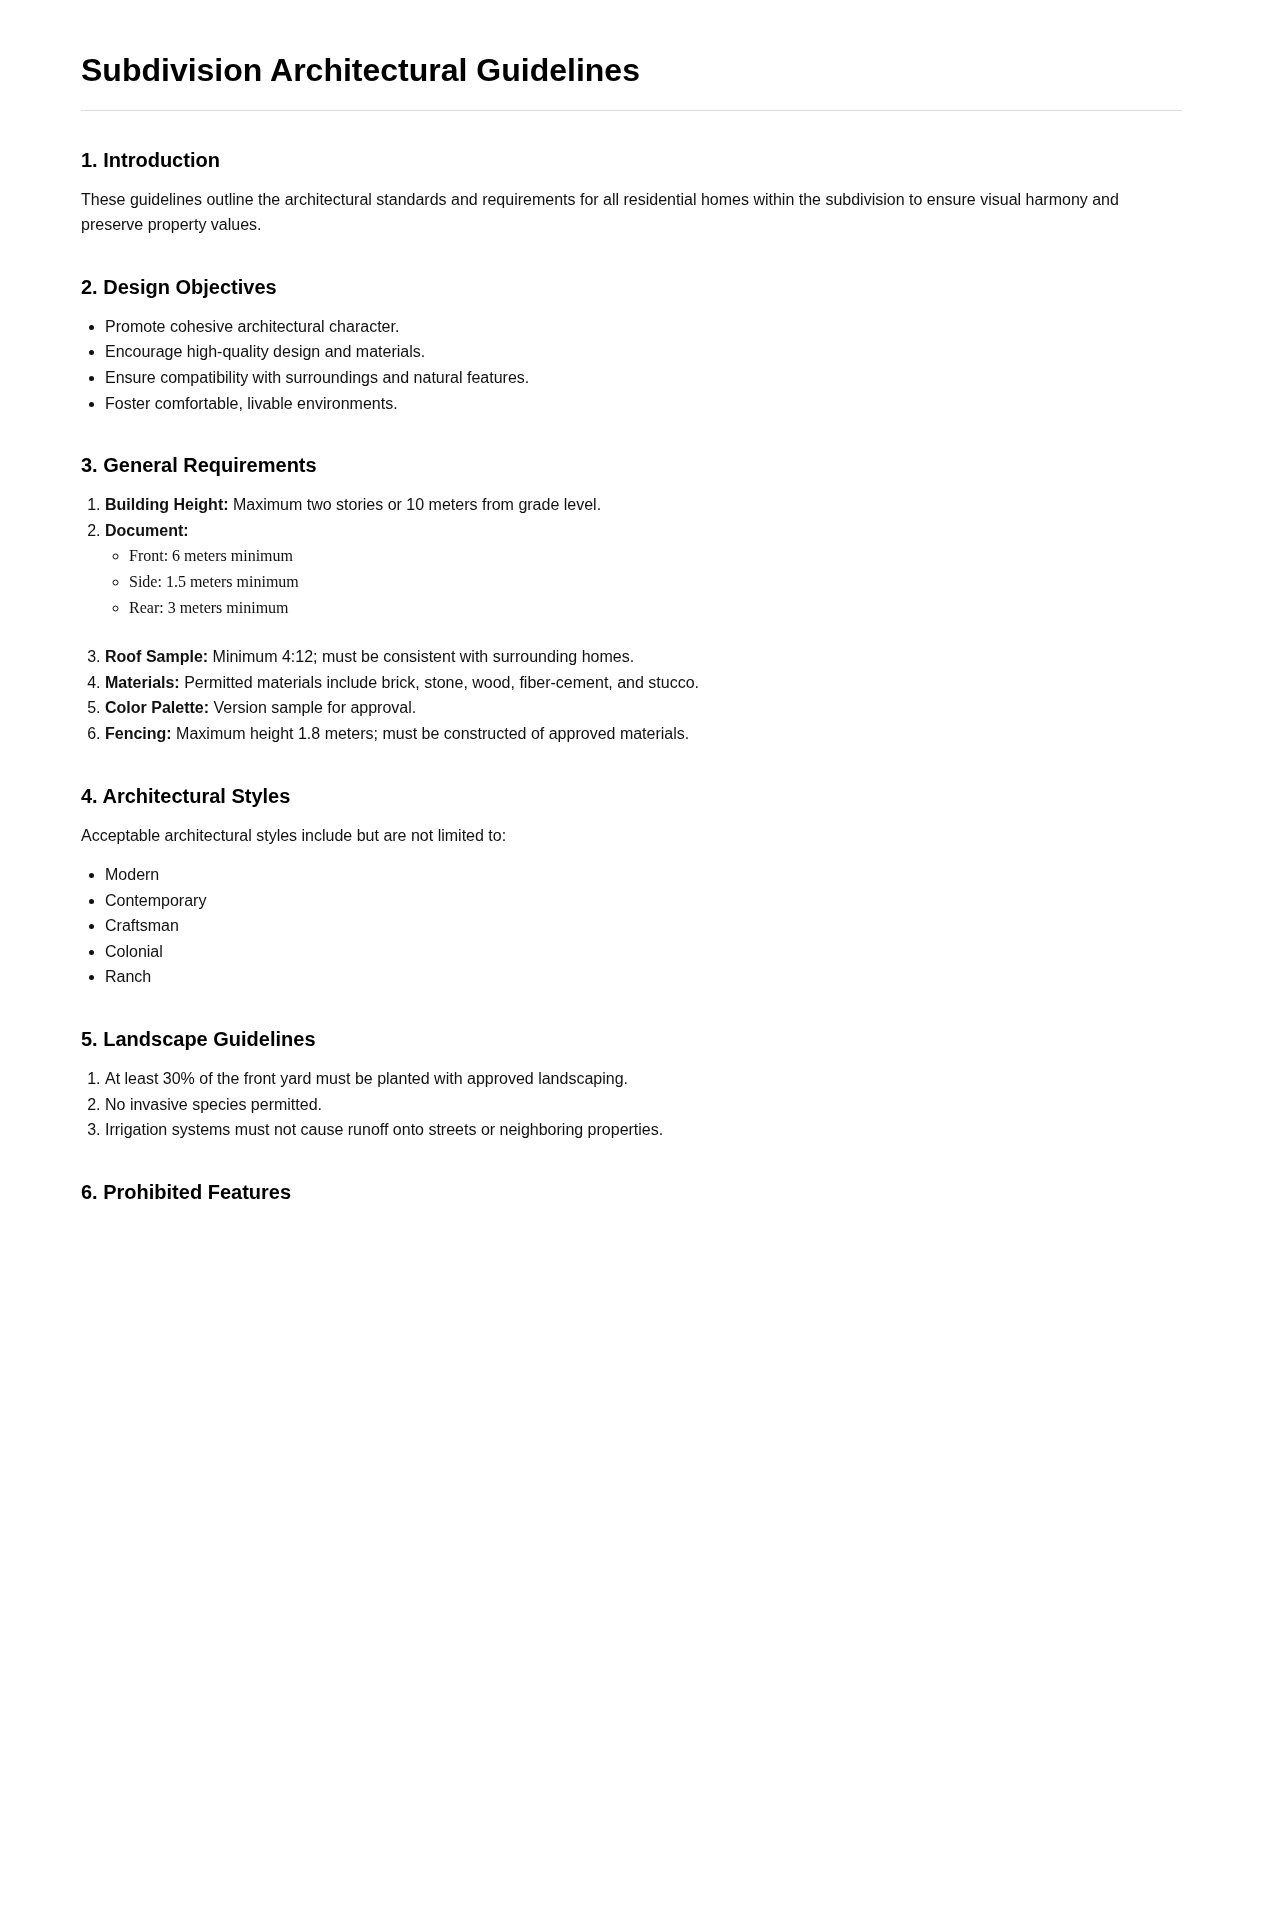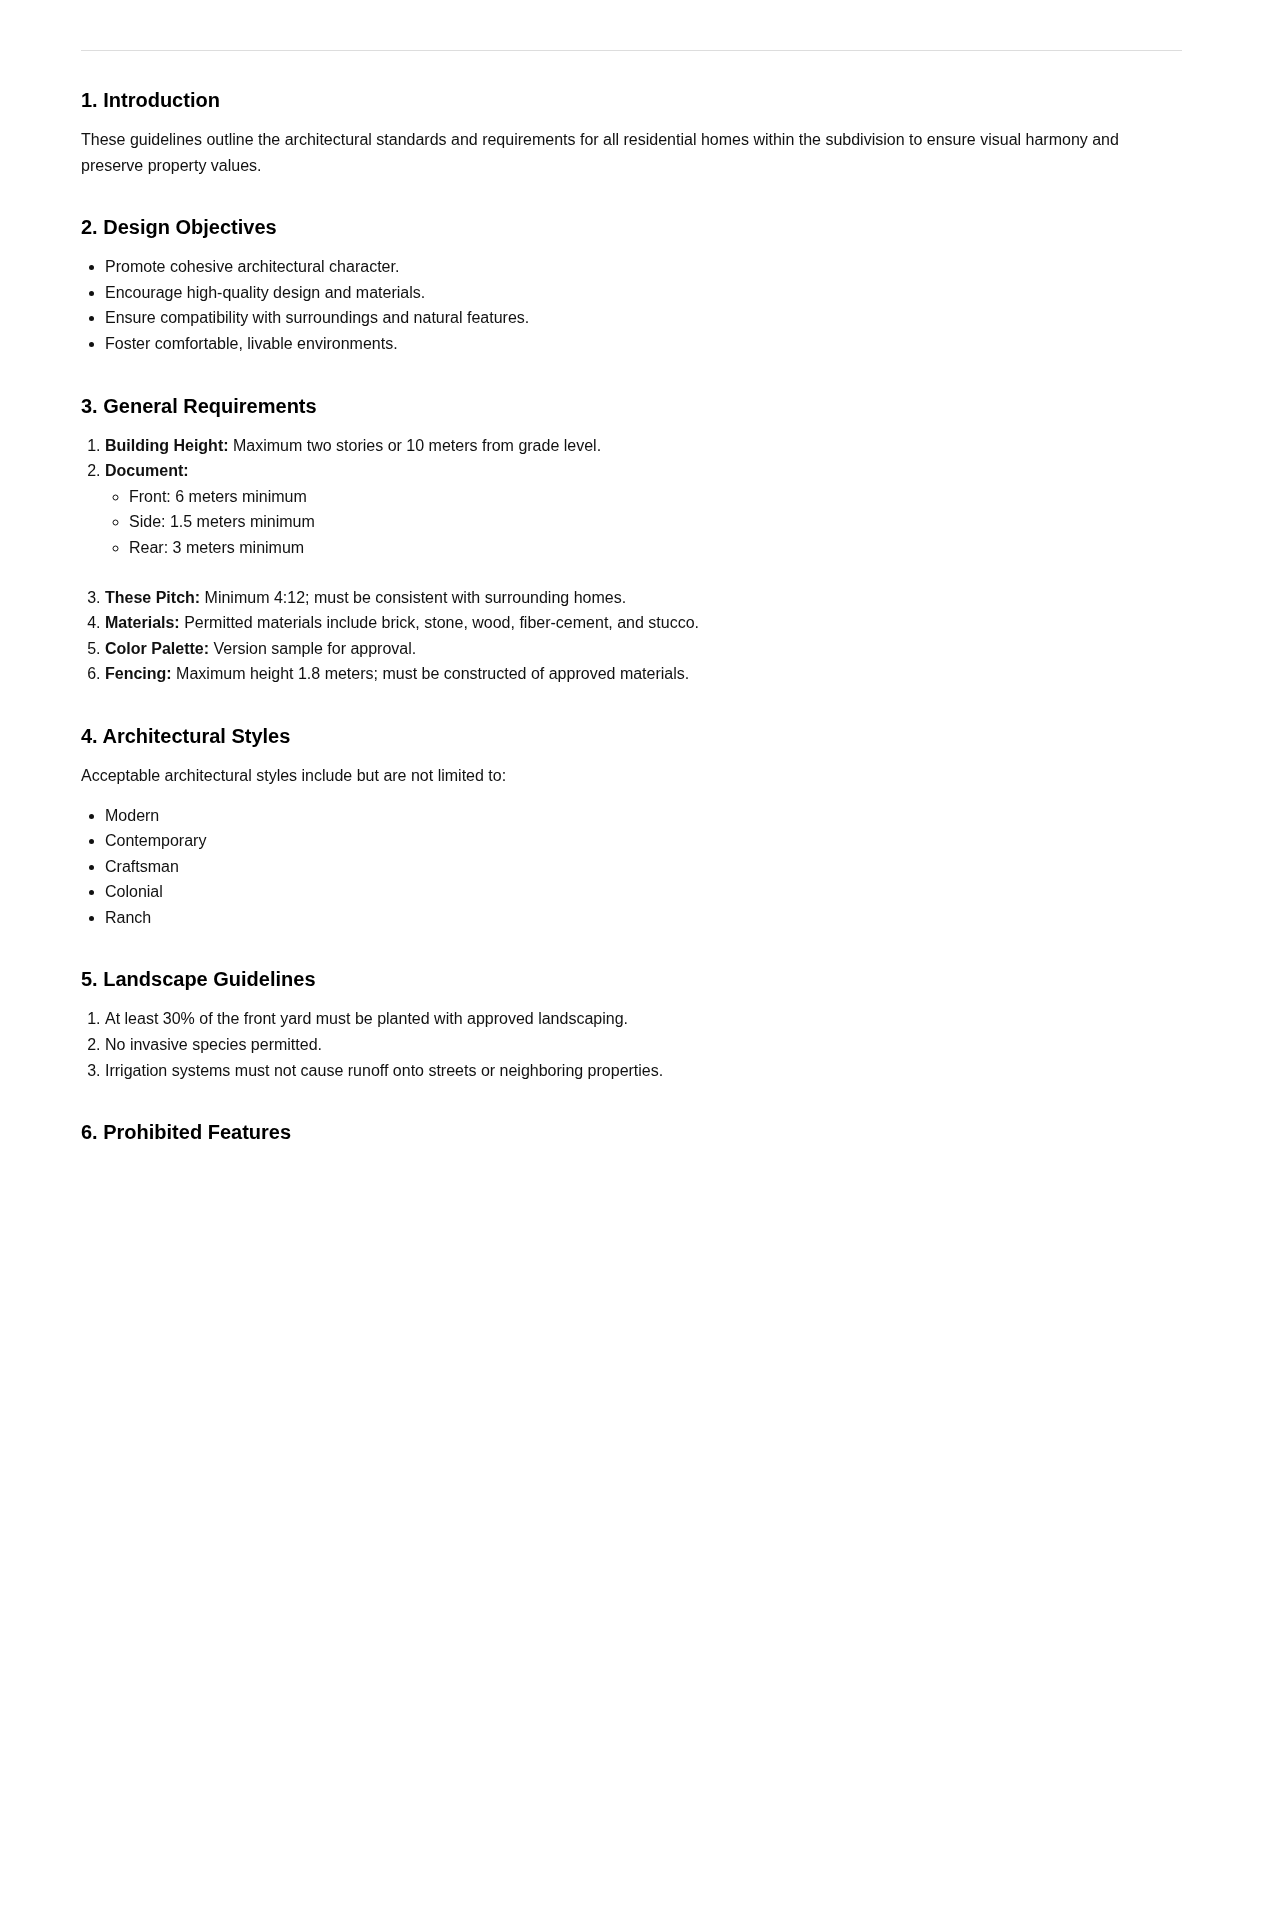--- a/index.html
+++ b/index.html
@@ -47,28 +47,30 @@
     p { margin: 0 0 14px 0; }
     ul, ol {
       margin: 0;
       padding-left: 24px;
     }
     ul.top { list-style: disc; }
     ul.nested {
       list-style: circle;
       padding-left: 24px;
       margin: 0 0 24px 0;
+      font-family: Liberation Serif, serif;
     }
     li { margin: 0; }
     li b { font-weight: bold; }
   </style>
 </head>
 <body>
 
 <div class="page">
+  <h1>Subdivision Architectural Guidelines</h1>
   <hr>
 
   <section>
     <h2>1. Introduction</h2>
     <p>These guidelines outline the architectural standards and requirements for all residential homes within the subdivision to ensure visual harmony and preserve property values.</p>
   </section>
 
   <section>
     <h2>2. Design Objectives</h2>
     <ul class="top">
@@ -83,21 +85,21 @@
     <h2>3. General Requirements</h2>
     <ol>
       <li><b>Building Height:</b><span> Maximum two stories or 10 meters from grade level.</span></li>
       <li><b>Document:</b>
         <ul class="nested">
           <li>Front: 6 meters minimum</li>
           <li>Side: 1.5 meters minimum</li>
           <li>Rear: 3 meters minimum</li>
         </ul>
       </li>
-      <li><b>These Pitch:</b><span> Minimum 4:12; must be consistent with surrounding homes.</span></li>
+      <li><b>Roof Sample:</b><span> Minimum 4:12; must be consistent with surrounding homes.</span></li>
       <li><b>Materials:</b><span> Permitted materials include brick, stone, wood, fiber-cement, and stucco.</span></li>
       <li><b>Color Palette:</b><span> Version sample for approval.</span></li>
       <li><b>Fencing:</b><span> Maximum height 1.8 meters; must be constructed of approved materials.</span></li>
     </ol>
   </section>
 
   <section>
     <h2>4. Architectural Styles</h2>
     <p>Acceptable architectural styles include but are not limited to:</p>
     <ul class="top">

